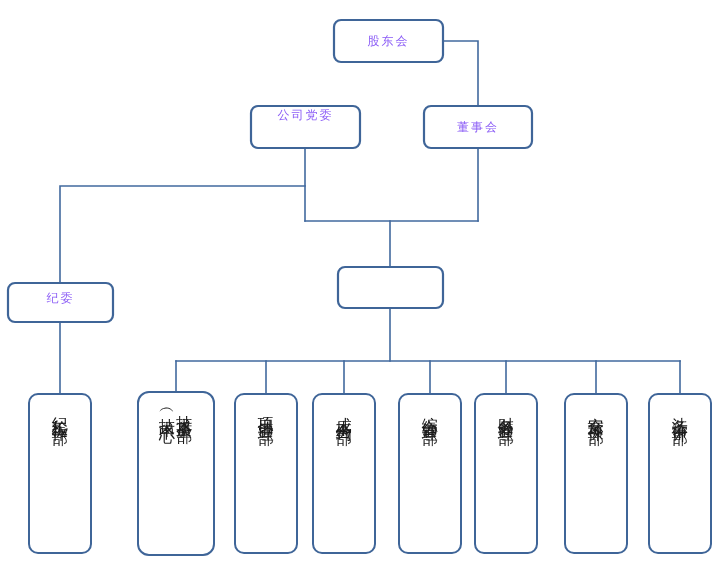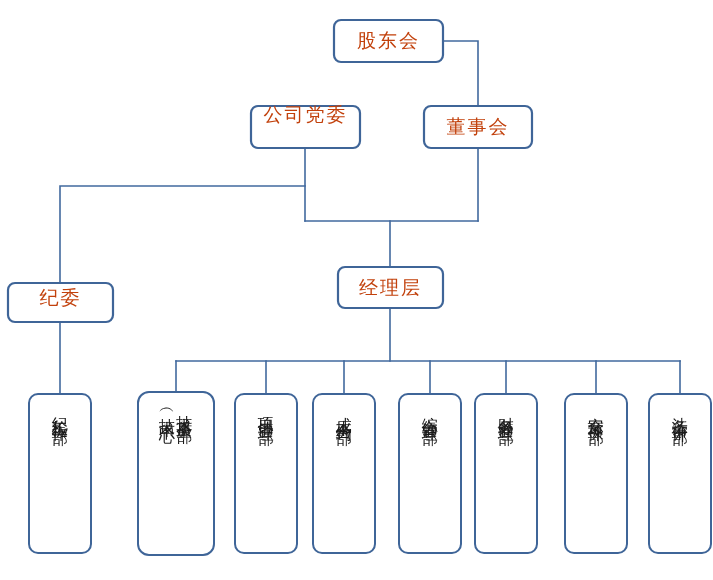--- a/index.html
+++ b/index.html
@@ -62,22 +62,22 @@
   }
   .htext-wrap {
     position: absolute;
     display: flex;
     align-items: center;
     justify-content: center;
     pointer-events: none;
   }
   .htext {
     font-family: Liberation Serif, serif;
-    font-size: 19px;
-    color: #c2410c;
+    font-size: 12px;
+    color: #8b5cf6;
     letter-spacing: 2px;
     white-space: nowrap;
   }
 </style>
 </head>
 <body>
 
 <div id="chart-root">
 
   <svg id="org-svg" viewBox="0 0 713 580">
@@ -137,23 +137,20 @@
   </div>
 
   <div class="htext-wrap" style="left:424px; top:106px; width:108px; height:42px;">
     <span class="htext">董事会</span>
   </div>
 
   <div class="htext-wrap" style="left:8px; top:283px; width:105px; height:30px;">
     <span class="htext">纪委</span>
   </div>
 
-  <div class="htext-wrap" style="left:338px; top:267px; width:105px; height:41px;">
-    <span class="htext">经理层</span>
-  </div>
 
   <div class="vtext-wrap" style="left:29px; top:404px; width:62px; height:145px;">
     <span class="vtext-col">纪检工作部</span>
   </div>
 
   <div class="vtext-wrap" style="left:141px; top:402px; width:70px; height:148px;">
     <span class="vtext-col">技术质量部</span>
     <span class="vtext-col">（技术中心）</span>
   </div>
 

